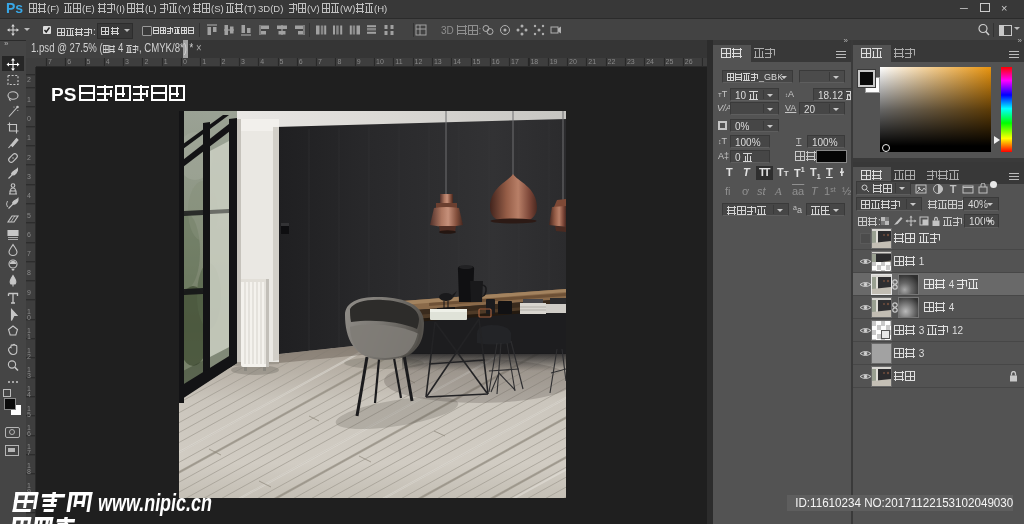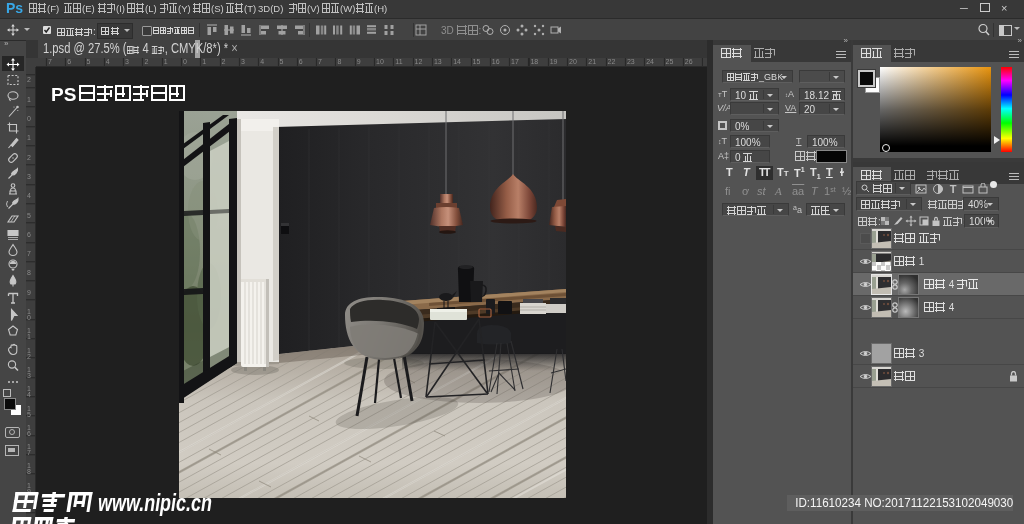--- a/index.html
+++ b/index.html
@@ -38,21 +38,21 @@
 .kp1{background-image:linear-gradient(#fff,#fff),linear-gradient(#fff,#fff),linear-gradient(#fff,#fff),linear-gradient(#fff,#fff),linear-gradient(#fff,#fff);background-position:0 0,0 50%,0 100%,0 0,100% 0;background-size:100% 2px,100% 2px,100% 2px,2px 100%,2px 100%;}
 .kp2{background-image:linear-gradient(#fff,#fff),linear-gradient(#fff,#fff),linear-gradient(#fff,#fff),linear-gradient(#fff,#fff),linear-gradient(#fff,#fff);background-position:0 10%,0 55%,0 100%,50% 0,90% 55%;background-size:100% 2px,80% 2px,70% 2px,2px 100%,2px 45%;}
 .kp3{background-image:linear-gradient(#fff,#fff),linear-gradient(#fff,#fff),linear-gradient(#fff,#fff),linear-gradient(#fff,#fff),linear-gradient(#fff,#fff),linear-gradient(#fff,#fff);background-position:0 0,0 100%,0 0,100% 0,50% 30%,25% 60%;background-size:100% 2px,100% 2px,2px 100%,2px 100%,2px 70%,50% 2px;}
 
 #menubar{left:0;top:0;width:1024px;height:18px;background:#383838;color:#cfcfcf;font-size:9.5px;}
 #menubar .mi{position:absolute;top:3px;white-space:nowrap;}
 #menubar .k{--c:#bfbfbf;}
 #pslogo{position:absolute;left:6px;top:0px;color:#38a8e8;font-size:14px;font-weight:bold;letter-spacing:0;}
 #optbar{left:0;top:18px;width:1024px;height:22px;background:#434343;border-top:1px solid #2b2b2b;box-sizing:border-box;color:#cfcfcf;}
 #tabbar{left:26px;top:40px;width:998px;height:18px;background:#353535;}
-#doctab{position:absolute;left:12px;top:0px;width:152px;height:18px;background:#414141;color:#d2d2d2;font-size:14px;line-height:17px;padding-left:5px;border-right:5px solid #a3a3a3;white-space:nowrap;}
+#doctab{position:absolute;left:0px;top:0px;width:152px;height:18px;background:#414141;color:#d2d2d2;font-size:12px;line-height:17px;padding-left:5px;border-right:5px solid #a3a3a3;white-space:nowrap;}
 #doctab .tsc{display:inline-block;transform:scaleX(0.8);transform-origin:0 50%;}
 #toolbar{left:0;top:40px;width:26px;height:484px;background:#454545;border-top:1px solid #2b2b2b;box-sizing:border-box;}
 
 #corner{left:26px;top:58px;width:10px;height:9px;background:#3e3e3e;}
 #hruler{left:36px;top:58px;width:671px;height:9px;background:#3e3e3e;border-bottom:1px solid #2b2b2b;box-sizing:border-box;
  background-image:repeating-linear-gradient(90deg,#262626 0 1px,transparent 1px 19.3px);
  background-position:9.9px 0;color:#8a8a8a;font-size:7px;}
 #vruler{left:26px;top:67px;width:10px;height:457px;background:#3e3e3e;border-right:1px solid #2b2b2b;box-sizing:border-box;
  background-image:repeating-linear-gradient(0deg,#262626 0 1px,transparent 1px 19.3px);
  background-position:0 8.3px;color:#8a8a8a;font-size:7px;}
@@ -689,21 +689,21 @@
     </div>
 <div class="fld" style="left:86px;top:30px;width:46px;height:13px;background:#4b4b4b;">
       <span class="dar"></span>
     </div>
 <span class="ic" style="left:5px;top:49px;"><span style="font-size:6px;">T</span>T</span>
 <div class="fld" style="left:17px;top:48px;width:49px;height:13px;">
       <span class="tx">10 <span class="k s9 kc"></span></span>
       <span class="dar"></span>
     </div>
 <span class="ic" style="left:72px;top:49px;"><span style="font-size:6px;">↕</span>A</span>
-<div class="fld" style="left:86px;top:48px;width:46px;height:13px;">
+<div class="fld" style="left:100px;top:48px;width:46px;height:13px;">
       <span class="tx">18.12 <span class="k s9 kc"></span></span>
       <span class="dar"></span>
     </div>
 <span class="ic" style="left:4px;top:63px;font-style:italic;">V/A</span>
 <div class="fld" style="left:17px;top:62px;width:49px;height:13px;">
       <span class="dar"></span>
     </div>
 <span class="ic" style="left:72px;top:63px;text-decoration:underline;">VA</span>
 <div class="fld" style="left:86px;top:62px;width:46px;height:13px;">
       <span class="tx">20</span>
@@ -915,20 +915,30 @@
           <circle cx="12" cy="6" r="1" fill="#6e4c3c"></circle>
           <circle cx="16" cy="6" r="1.2" fill="#6e4c3c"></circle>
         </svg></div>
  <svg style="position:absolute;left:39px;top:6px;" width="6" height="11">
         <circle cx="3" cy="3" r="2.2" fill="none" stroke="#ccc" stroke-width="1.2"></circle>
         <circle cx="3" cy="8" r="2.2" fill="none" stroke="#ccc" stroke-width="1.2"></circle>
       </svg>
  <div class="thumb" style="left:46px;background:radial-gradient(circle at 35% 70%, #bababa 0%, #7a7a7a 40%, #333 85%);outline:1px solid #777;"></div>
  <span class="nm" style="left:71px;"><span class="k s10 ka" style="--c:#dfdfdf"></span><span class="k s10 kb" style="--c:#dfdfdf"></span> 4</span>
 </div>
+<div class="lrow" style="top:279px;">
+ <svg class="eye" width="13" height="9">
+        <path d="M1 4.5 Q6.5 0.5 12 4.5 Q6.5 8.5 1 4.5 Z" fill="none" stroke="#d0d0d0"></path>
+        <circle cx="6.5" cy="4.5" r="1.7" fill="#d0d0d0"></circle>
+      </svg>
+ <div class="thumb" style="background:conic-gradient(#fdfdfd 25%,#c8c8c8 0 50%,#fdfdfd 0 75%,#c8c8c8 0) 0 0/9px 9px;">
+        <span style="position:absolute;right:1px;bottom:1px;width:7px;height:7px;background:#e8e8e8;border:1px solid #555;"></span>
+      </div>
+ <span class="nm" style="left:41px;"><span class="k s10 ka" style="--c:#dfdfdf"></span><span class="k s10 kb" style="--c:#dfdfdf"></span> 3 <span class="k s10 kc" style="--c:#dfdfdf"></span><span class="k s10 kd" style="--c:#dfdfdf"></span> 12</span>
+</div>
 <div class="lrow" style="top:302px;">
  <svg class="eye" width="13" height="9">
         <path d="M1 4.5 Q6.5 0.5 12 4.5 Q6.5 8.5 1 4.5 Z" fill="none" stroke="#d0d0d0"></path>
         <circle cx="6.5" cy="4.5" r="1.7" fill="#d0d0d0"></circle>
       </svg>
  <div class="thumb" style="background:#a2a2a2;"></div>
  <span class="nm" style="left:41px;"><span class="k s10 ka" style="--c:#dfdfdf"></span><span class="k s10 kb" style="--c:#dfdfdf"></span> 3</span>
 </div>
 <div class="lrow" style="top:325px;">
  <svg class="eye" width="13" height="9">

